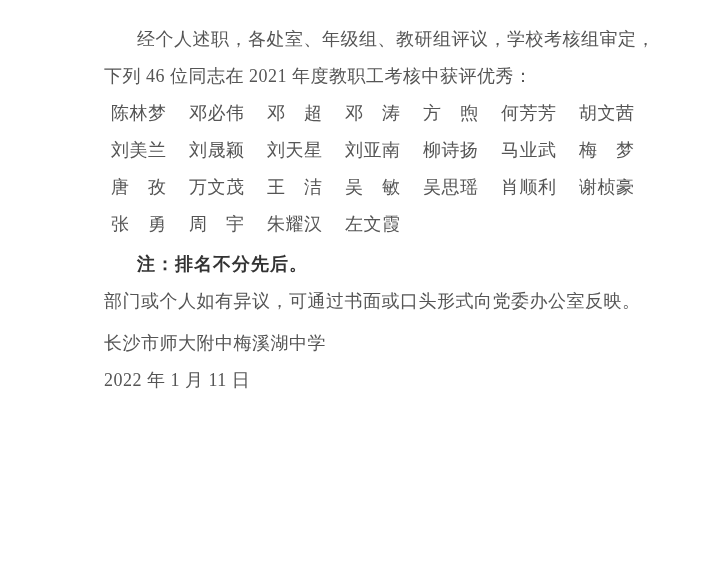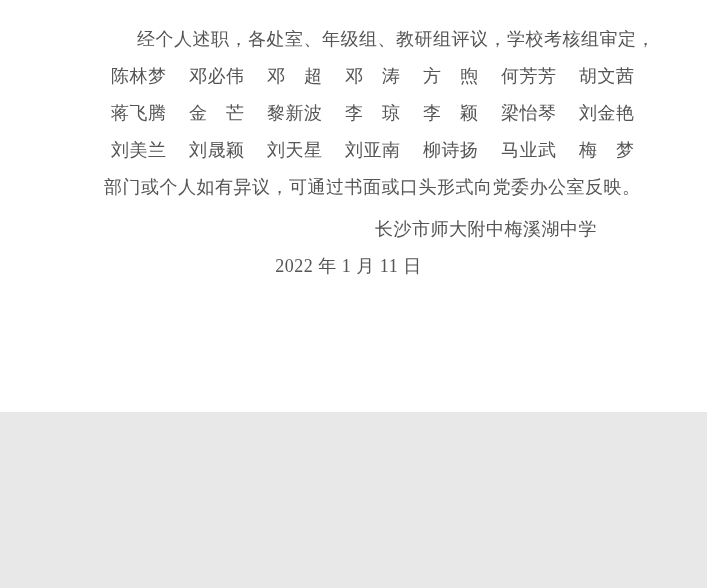--- a/index.html
+++ b/index.html
@@ -1,19 +1,19 @@
 <!DOCTYPE html>
 <html><head>
 <meta charset="utf-8">
 <style>
   html, body { margin: 0; padding: 0; background: #e8e8e8; }
   .page {
     position: relative;
     width: 707px;
-    height: 412px;
+    height: 588px;
     margin: 0 auto;
     background: #ffffff;
     overflow: hidden;
     font-family: "Liberation Serif", serif;
     color: #555555;
   }
   .content {
     padding: 21px 60px 0 104px;
   }
   .line {
@@ -34,64 +34,72 @@
   }
   .note-line {
     margin-top: 3px;
     font-family: "Liberation Sans", sans-serif;
     font-weight: bold;
     color: #333333;
     letter-spacing: 1px;
   }
   .sig-block { margin-top: 5px; }
   .sig-school {
-    text-align: right;
+    text-align: left;
     padding-right: 50px;
   }
   .sig-date {
-    text-align: center;
+    text-align: left;
     padding-right: 54px;
   }
 </style>
 </head>
 <body>
 
 <div class="page">
   <div class="content">
 
     <div class="line indent">经个人述职，各处室、年级组、教研组评议，学校考核组审定，</div>
+    <div class="line">下列 46 位同志在 2021 年度教职工考核中获评优秀：</div>
 
     <div class="line name-row">
       <span class="name-cell">陈林梦</span>
       <span class="name-cell">邓必伟</span>
       <span class="name-cell">邓　超</span>
       <span class="name-cell">邓　涛</span>
       <span class="name-cell">方　煦</span>
       <span class="name-cell">何芳芳</span>
       <span class="name-cell">胡文茜</span>
     </div>
     <div class="line name-row">
-      <span class="name-cell">蒋飞腾</span>
-      <span class="name-cell">金　芒</span>
-      <span class="name-cell">黎新波</span>
-      <span class="name-cell">李　琼</span>
-      <span class="name-cell">李　颖</span>
-      <span class="name-cell">梁怡琴</span>
-      <span class="name-cell">刘金艳</span>
-    </div>
-    <div class="line name-row">
       <span class="name-cell">刘美兰</span>
       <span class="name-cell">刘晟颖</span>
       <span class="name-cell">刘天星</span>
       <span class="name-cell">刘亚南</span>
       <span class="name-cell">柳诗扬</span>
       <span class="name-cell">马业武</span>
       <span class="name-cell">梅　梦</span>
     </div>
+    <div class="line name-row">
+      <span class="name-cell">唐　孜</span>
+      <span class="name-cell">万文茂</span>
+      <span class="name-cell">王　洁</span>
+      <span class="name-cell">吴　敏</span>
+      <span class="name-cell">吴思瑶</span>
+      <span class="name-cell">肖顺利</span>
+      <span class="name-cell">谢桢豪</span>
+    </div>
+    <div class="line name-row">
+      <span class="name-cell">张　勇</span>
+      <span class="name-cell">周　宇</span>
+      <span class="name-cell">朱耀汉</span>
+      <span class="name-cell">左文霞</span>
+    </div>
 
+    <div class="line indent note-line">注：排名不分先后。</div>
 
     <div class="line">部门或个人如有异议，可通过书面或口头形式向党委办公室反映。</div>
 
 
     <div class="sig-block">
       <div class="line sig-school">长沙市师大附中梅溪湖中学</div>
       <div class="line sig-date">2022 年 1 月 11 日</div>
     </div>
 
   </div>

